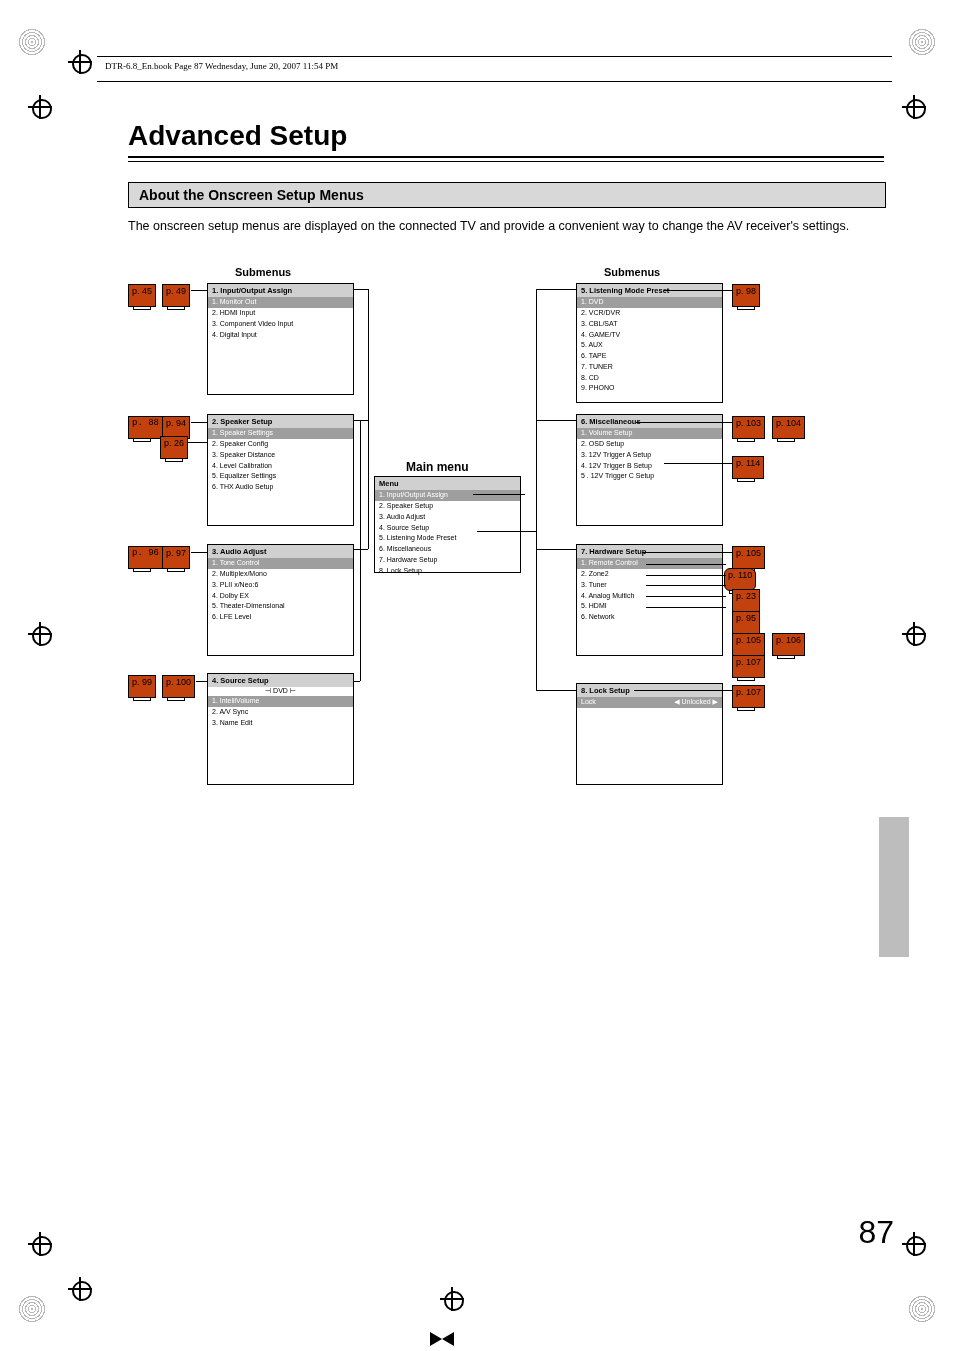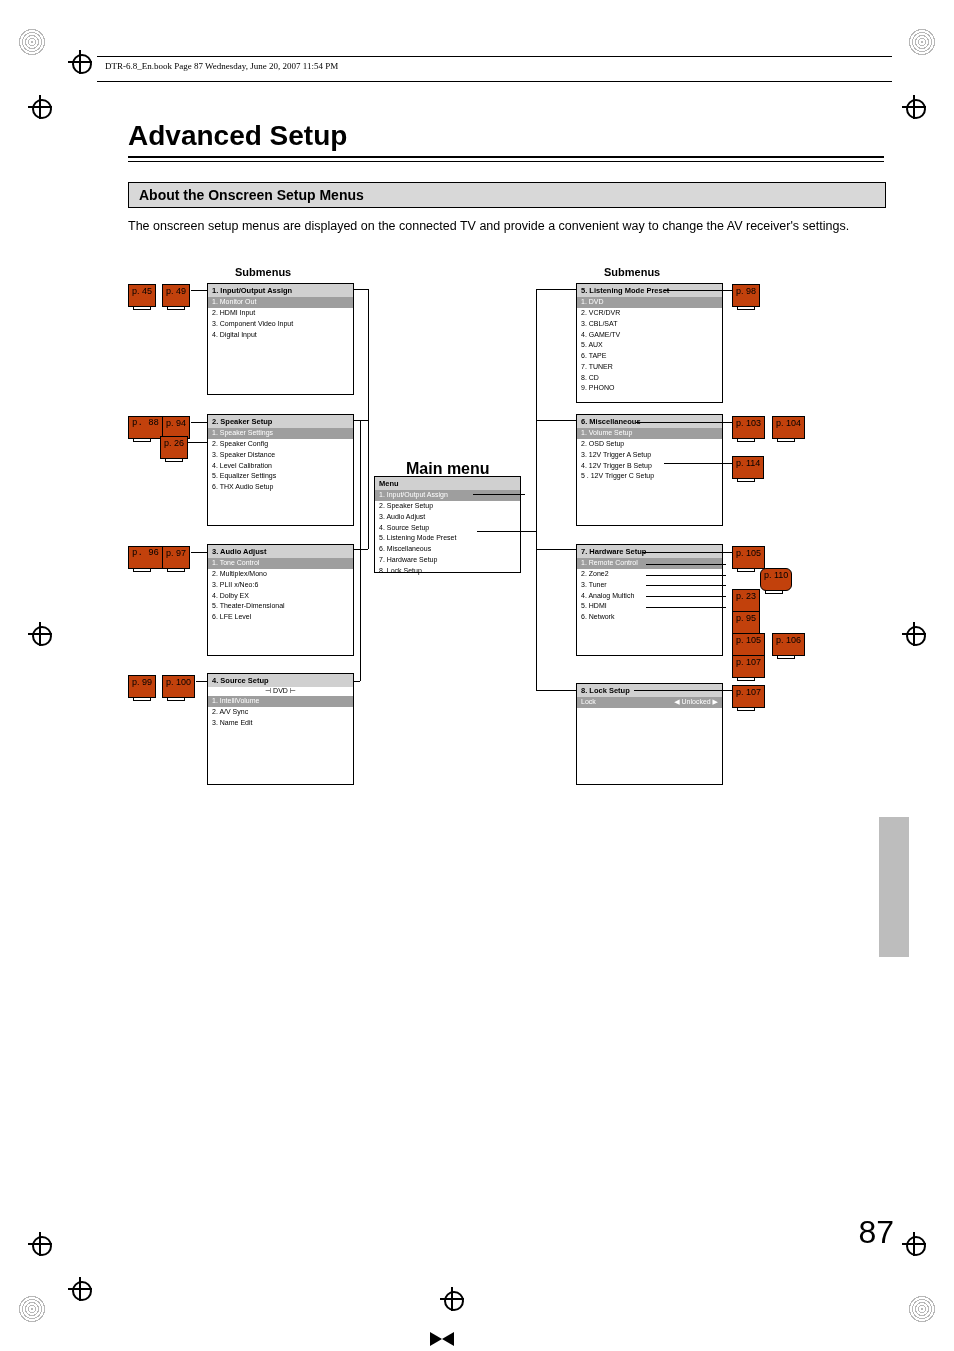--- a/index.html
+++ b/index.html
@@ -233,21 +233,21 @@
 <div class="title-rule-thin"></div>
 
 <div class="section-bar">
   <span>About the Onscreen Setup Menus</span>
 </div>
 
 <div class="intro-text">The onscreen setup menus are displayed on the connected TV and provide a convenient way to change the AV receiver's settings.</div>
 
 <div class="submenus-label" style="left:235px; top:266px;">Submenus</div>
 <div class="submenus-label" style="left:604px; top:266px;">Submenus</div>
-<div class="submenus-label" style="left:406px; top:460px; font-size:16px;">Main menu</div>
+<div class="submenus-label" style="left:406px; top:460px; font-size:12px;">Main menu</div>
 
 <div class="menu-panel" style="left:207px; top:283px; width:145px; height:110px;">
   <div class="title-row">1.   Input/Output Assign</div>
   <div class="hilite bind-item">1.   Monitor Out</div>
   <div class="item bind-item">2.   HDMI Input</div>
   <div class="item bind-item">3.   Component Video Input</div>
   <div class="item bind-item">4.   Digital Input</div>
 </div>
 
 <div class="menu-panel" style="left:207px; top:414px; width:145px; height:110px;">
@@ -347,21 +347,21 @@
 <div class="page-ref small-tab" style="left:128px; top:675px;">p. 99</div>
 <div class="page-ref small-tab" style="left:162px; top:675px;">p. 100</div>
 
 <div class="page-ref small-tab" style="left:732px; top:284px;">p. 98</div>
 
 <div class="page-ref small-tab" style="left:732px; top:416px;">p. 103</div>
 <div class="page-ref small-tab" style="left:772px; top:416px;">p. 104</div>
 <div class="page-ref small-tab" style="left:732px; top:456px;">p. 114</div>
 
 <div class="page-ref small-tab" style="left:732px; top:546px;">p. 105</div>
-<div class="page-ref small-tab" style="left:760px; top:568px;border-radius:6px;">p. 110</div>
+<div class="page-ref small-tab" style="left:724px; top:568px;border-radius:6px;">p. 110</div>
 <div class="page-ref small-tab" style="left:732px; top:589px;">p. 23</div>
 <div class="page-ref small-tab" style="left:732px; top:611px;">p. 95</div>
 <div class="page-ref small-tab" style="left:732px; top:633px;">p. 105</div>
 <div class="page-ref small-tab" style="left:772px; top:633px;">p. 106</div>
 <div class="page-ref small-tab" style="left:732px; top:655px;">p. 107</div>
 
 <div class="page-ref small-tab" style="left:732px; top:685px;">p. 107</div>
 
 <div class="conn-line hline" style="left:353px; top:289px; width:15px;"></div>
 <div class="conn-line vline" style="left:368px; top:289px; height:260px;"></div>

